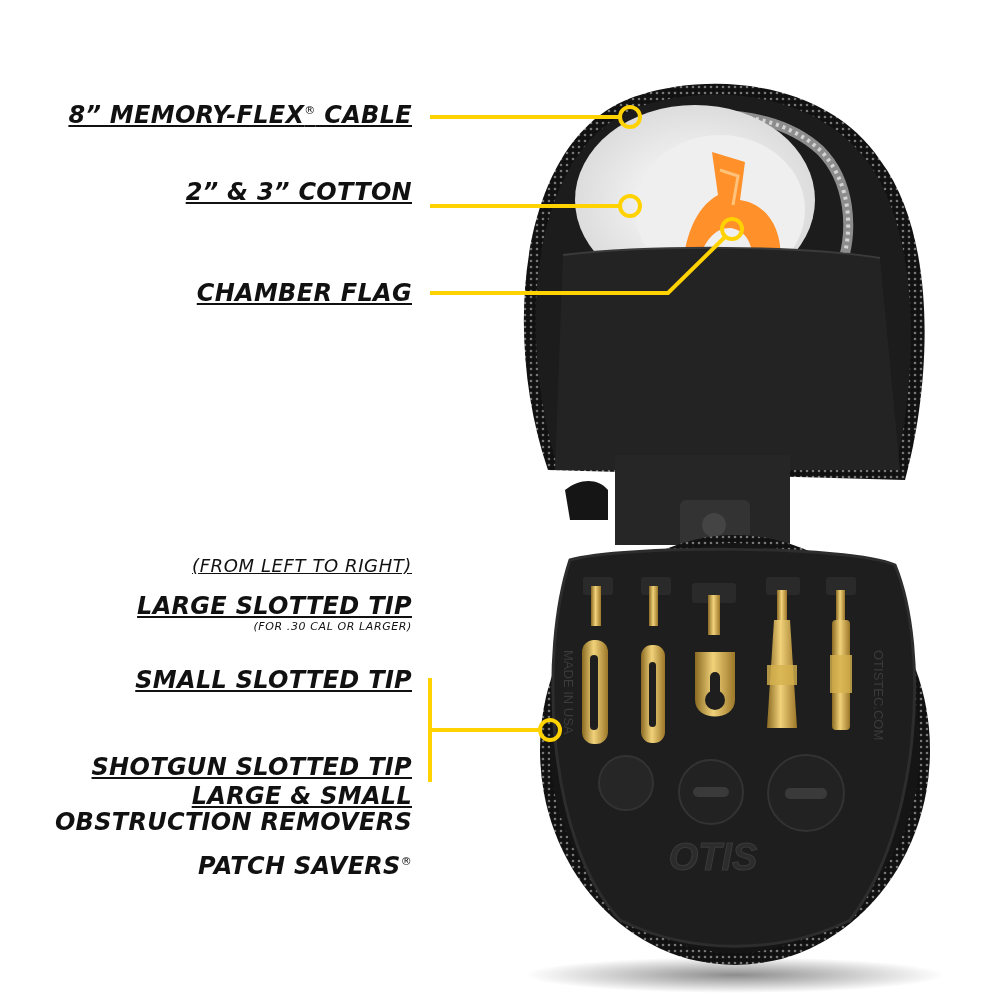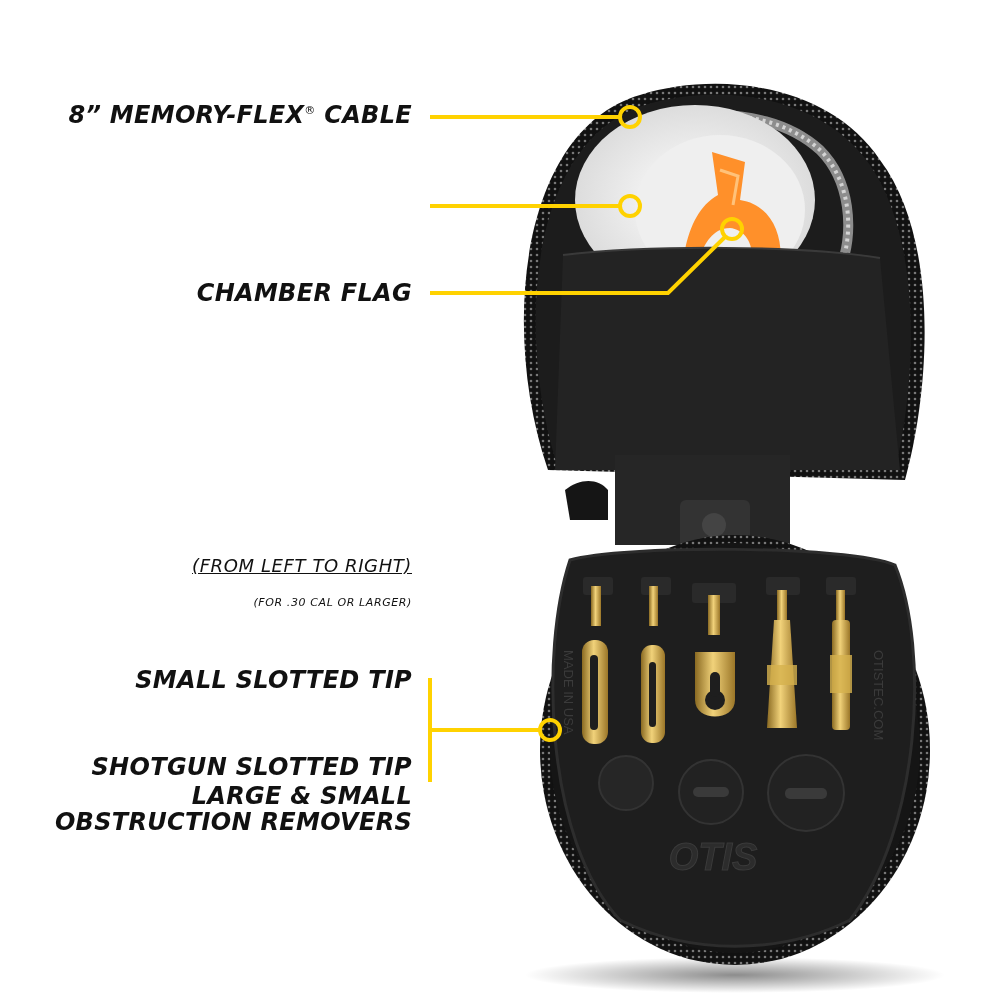--- a/index.html
+++ b/index.html
@@ -10,21 +10,21 @@
       position: absolute;
       right: 588px;
       text-align: right;
       font-weight: bold;
       font-style: italic;
       text-transform: uppercase;
       line-height: 1.0;
       letter-spacing: 0.3px;
       white-space: nowrap;
     }
-    .label .main { display: block; font-size: 24px; }
+    .label .main { display: block; font-size: 24px; text-decoration: underline; }
     .label .sub  { display: block; font-size: 11px; font-weight: normal; margin-top: 3px; letter-spacing: 0.6px; }
     .label .line2 { display: block; font-size: 24px; margin-top: 2px; }
     .reg { font-size: 11px; vertical-align: super; font-weight: normal; }
 
     .lbl-cable    { top: 103px; }
     .lbl-patches  { top: 180px; }
     .lbl-flag     { top: 281px; text-align: center; }
     .lbl-order    { top: 557px; text-decoration: underline; }
     .lbl-order .sub { font-size: 18px; margin-top: 0; }
     .lbl-large    { top: 594px; }
@@ -149,41 +149,44 @@
     <line x1="430" y1="730" x2="540" y2="730"></line>
     <circle cx="550" cy="730" r="10" stroke-width="4"></circle>
   </g>
 </svg>
 
 <div class="label lbl-cable">
   <span class="main"><span>8” MEMORY-FLEX</span><span class="reg">®</span><span> CABLE</span></span>
 </div>
 
 <div class="label lbl-patches">
+  <span class="main">2” &amp; 3” COTTON</span>
 </div>
 
 <div class="label lbl-flag">
   <span class="main">CHAMBER FLAG</span>
 </div>
 
 <div class="label lbl-order">
   <span class="sub">(FROM LEFT TO RIGHT)</span>
 </div>
 
 <div class="label lbl-large">
+  <span class="main">LARGE SLOTTED TIP</span>
   <span class="sub">(FOR .30 CAL OR LARGER)</span>
 </div>
 
 <div class="label lbl-small">
   <span class="main">SMALL SLOTTED TIP</span>
 </div>
 
 <div class="label lbl-shotgun">
   <span class="main">SHOTGUN SLOTTED TIP</span>
 </div>
 
 <div class="label lbl-obstr">
   <span class="main">LARGE &amp; SMALL</span>
   <span class="line2">OBSTRUCTION REMOVERS</span>
 </div>
 
 <div class="label lbl-savers">
+  <span class="line2"><span>PATCH SAVERS</span><span class="reg">®</span></span>
 </div>
 
 </body></html>

